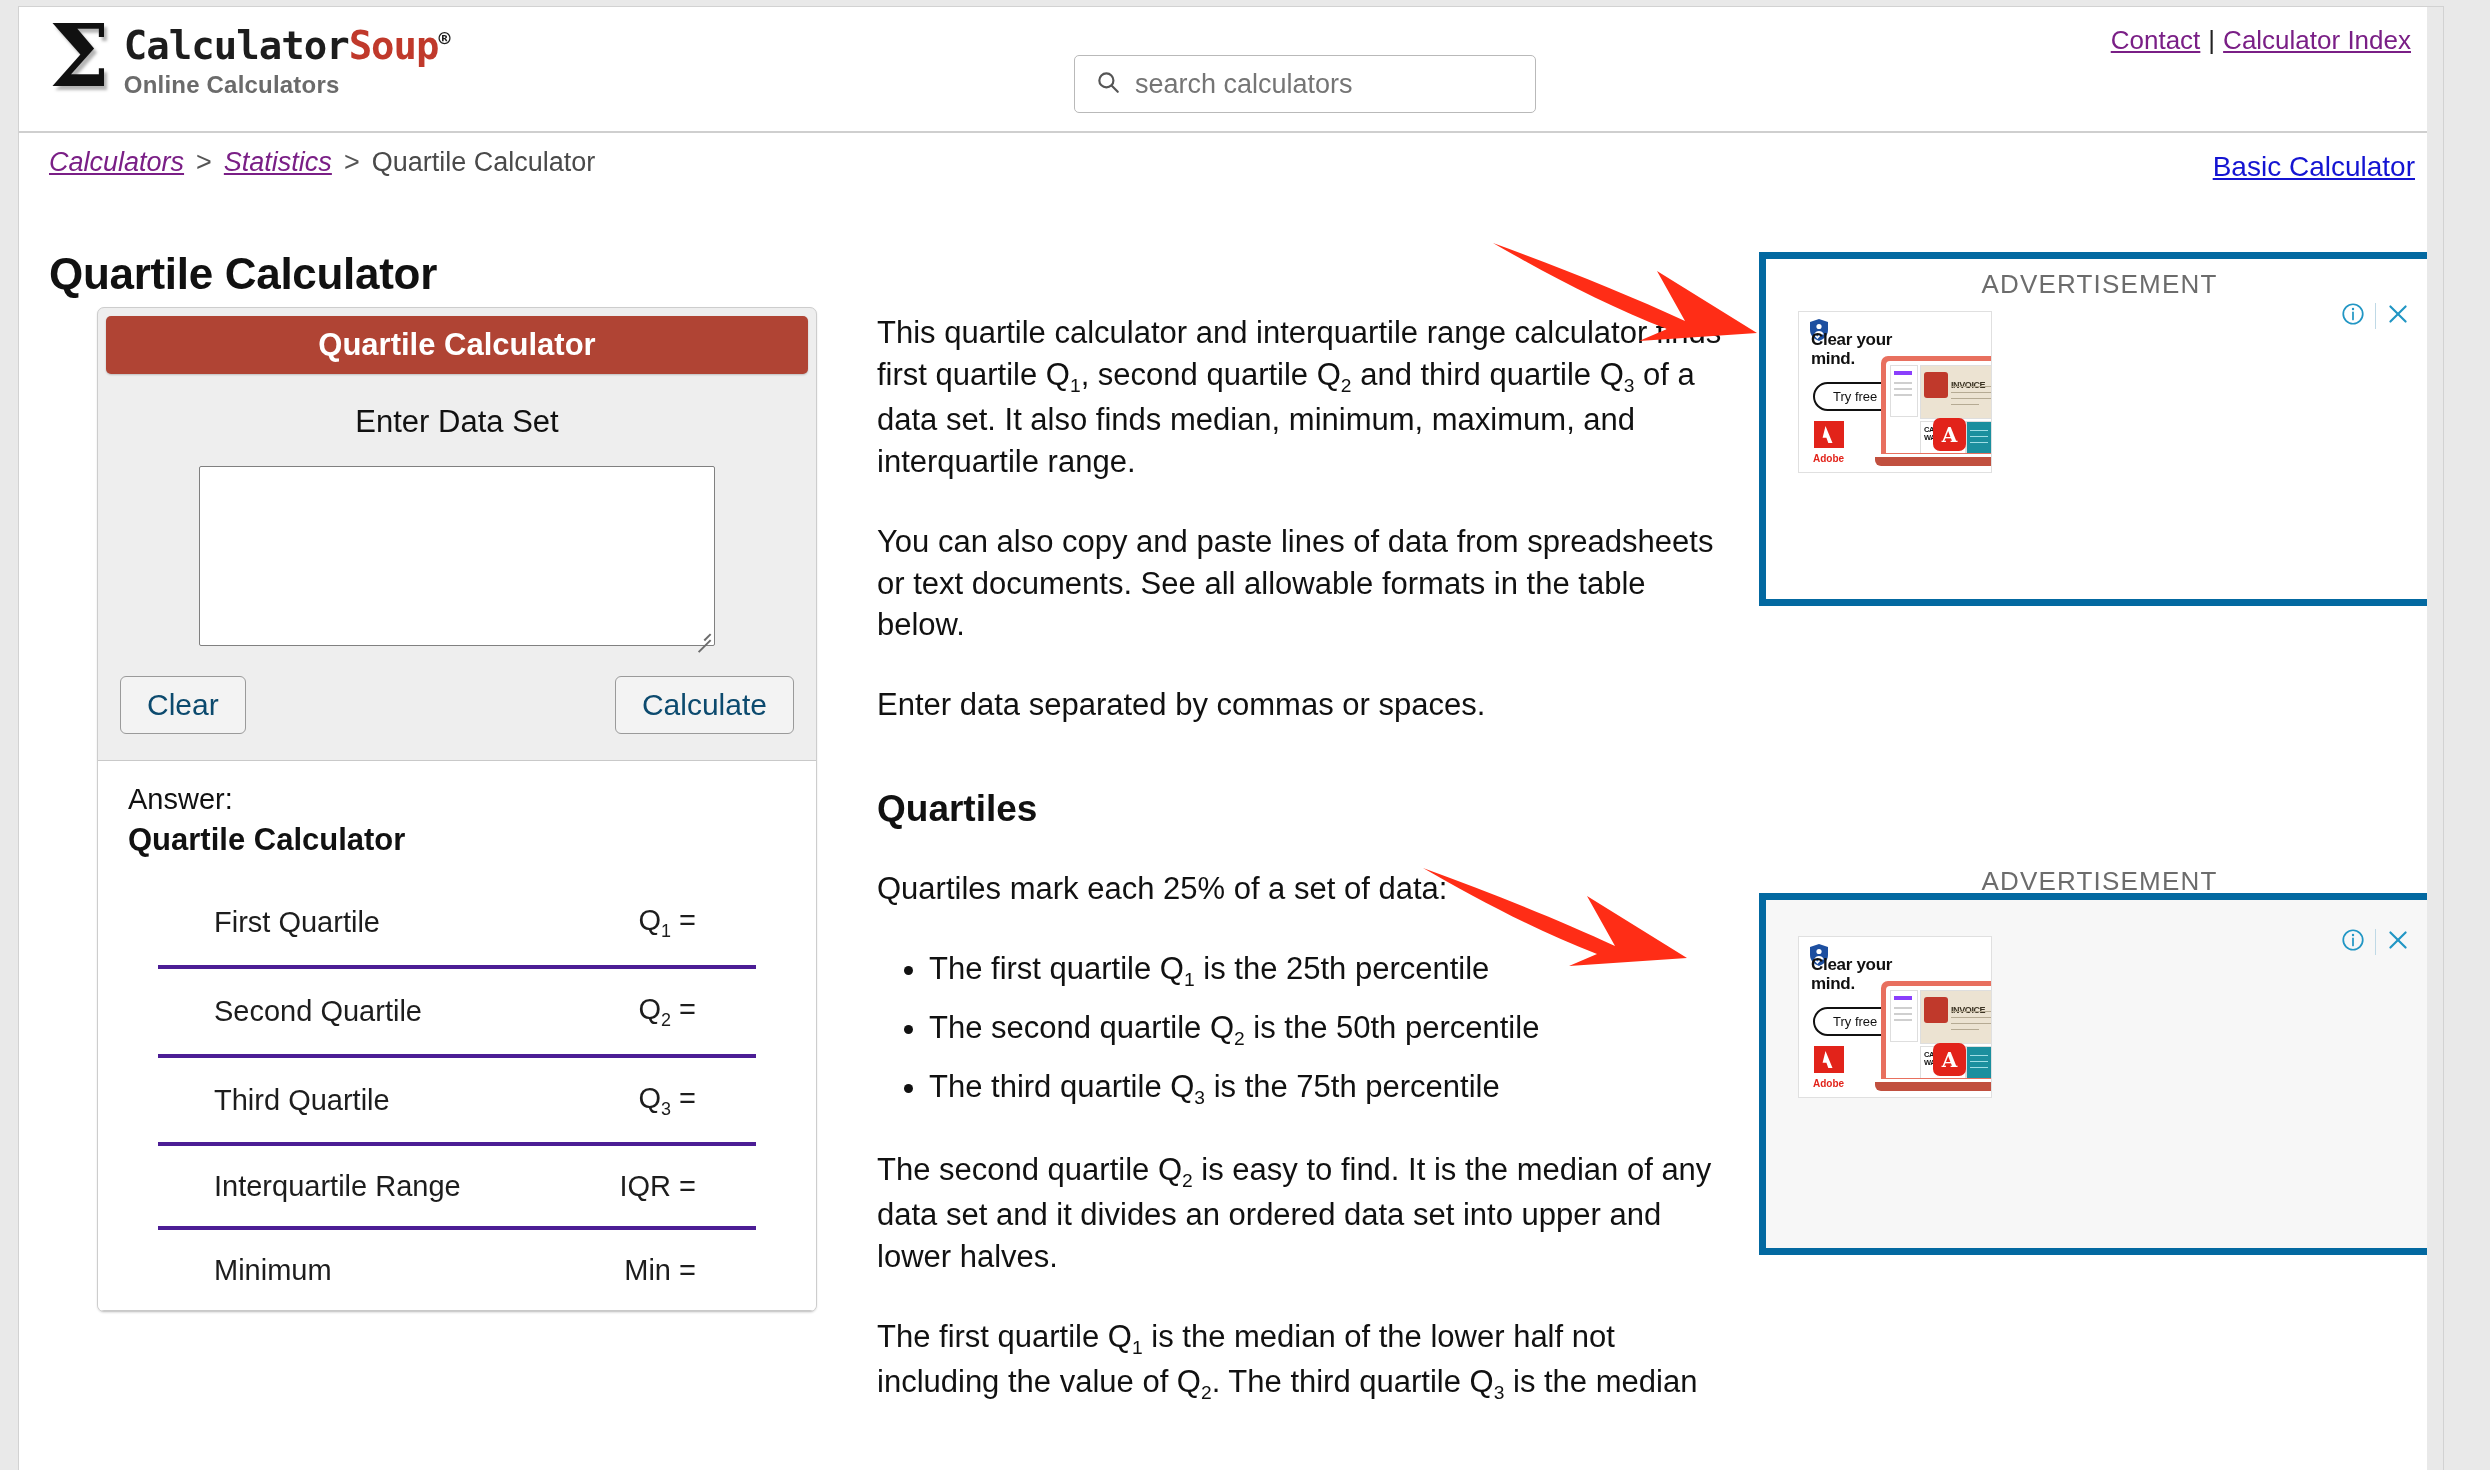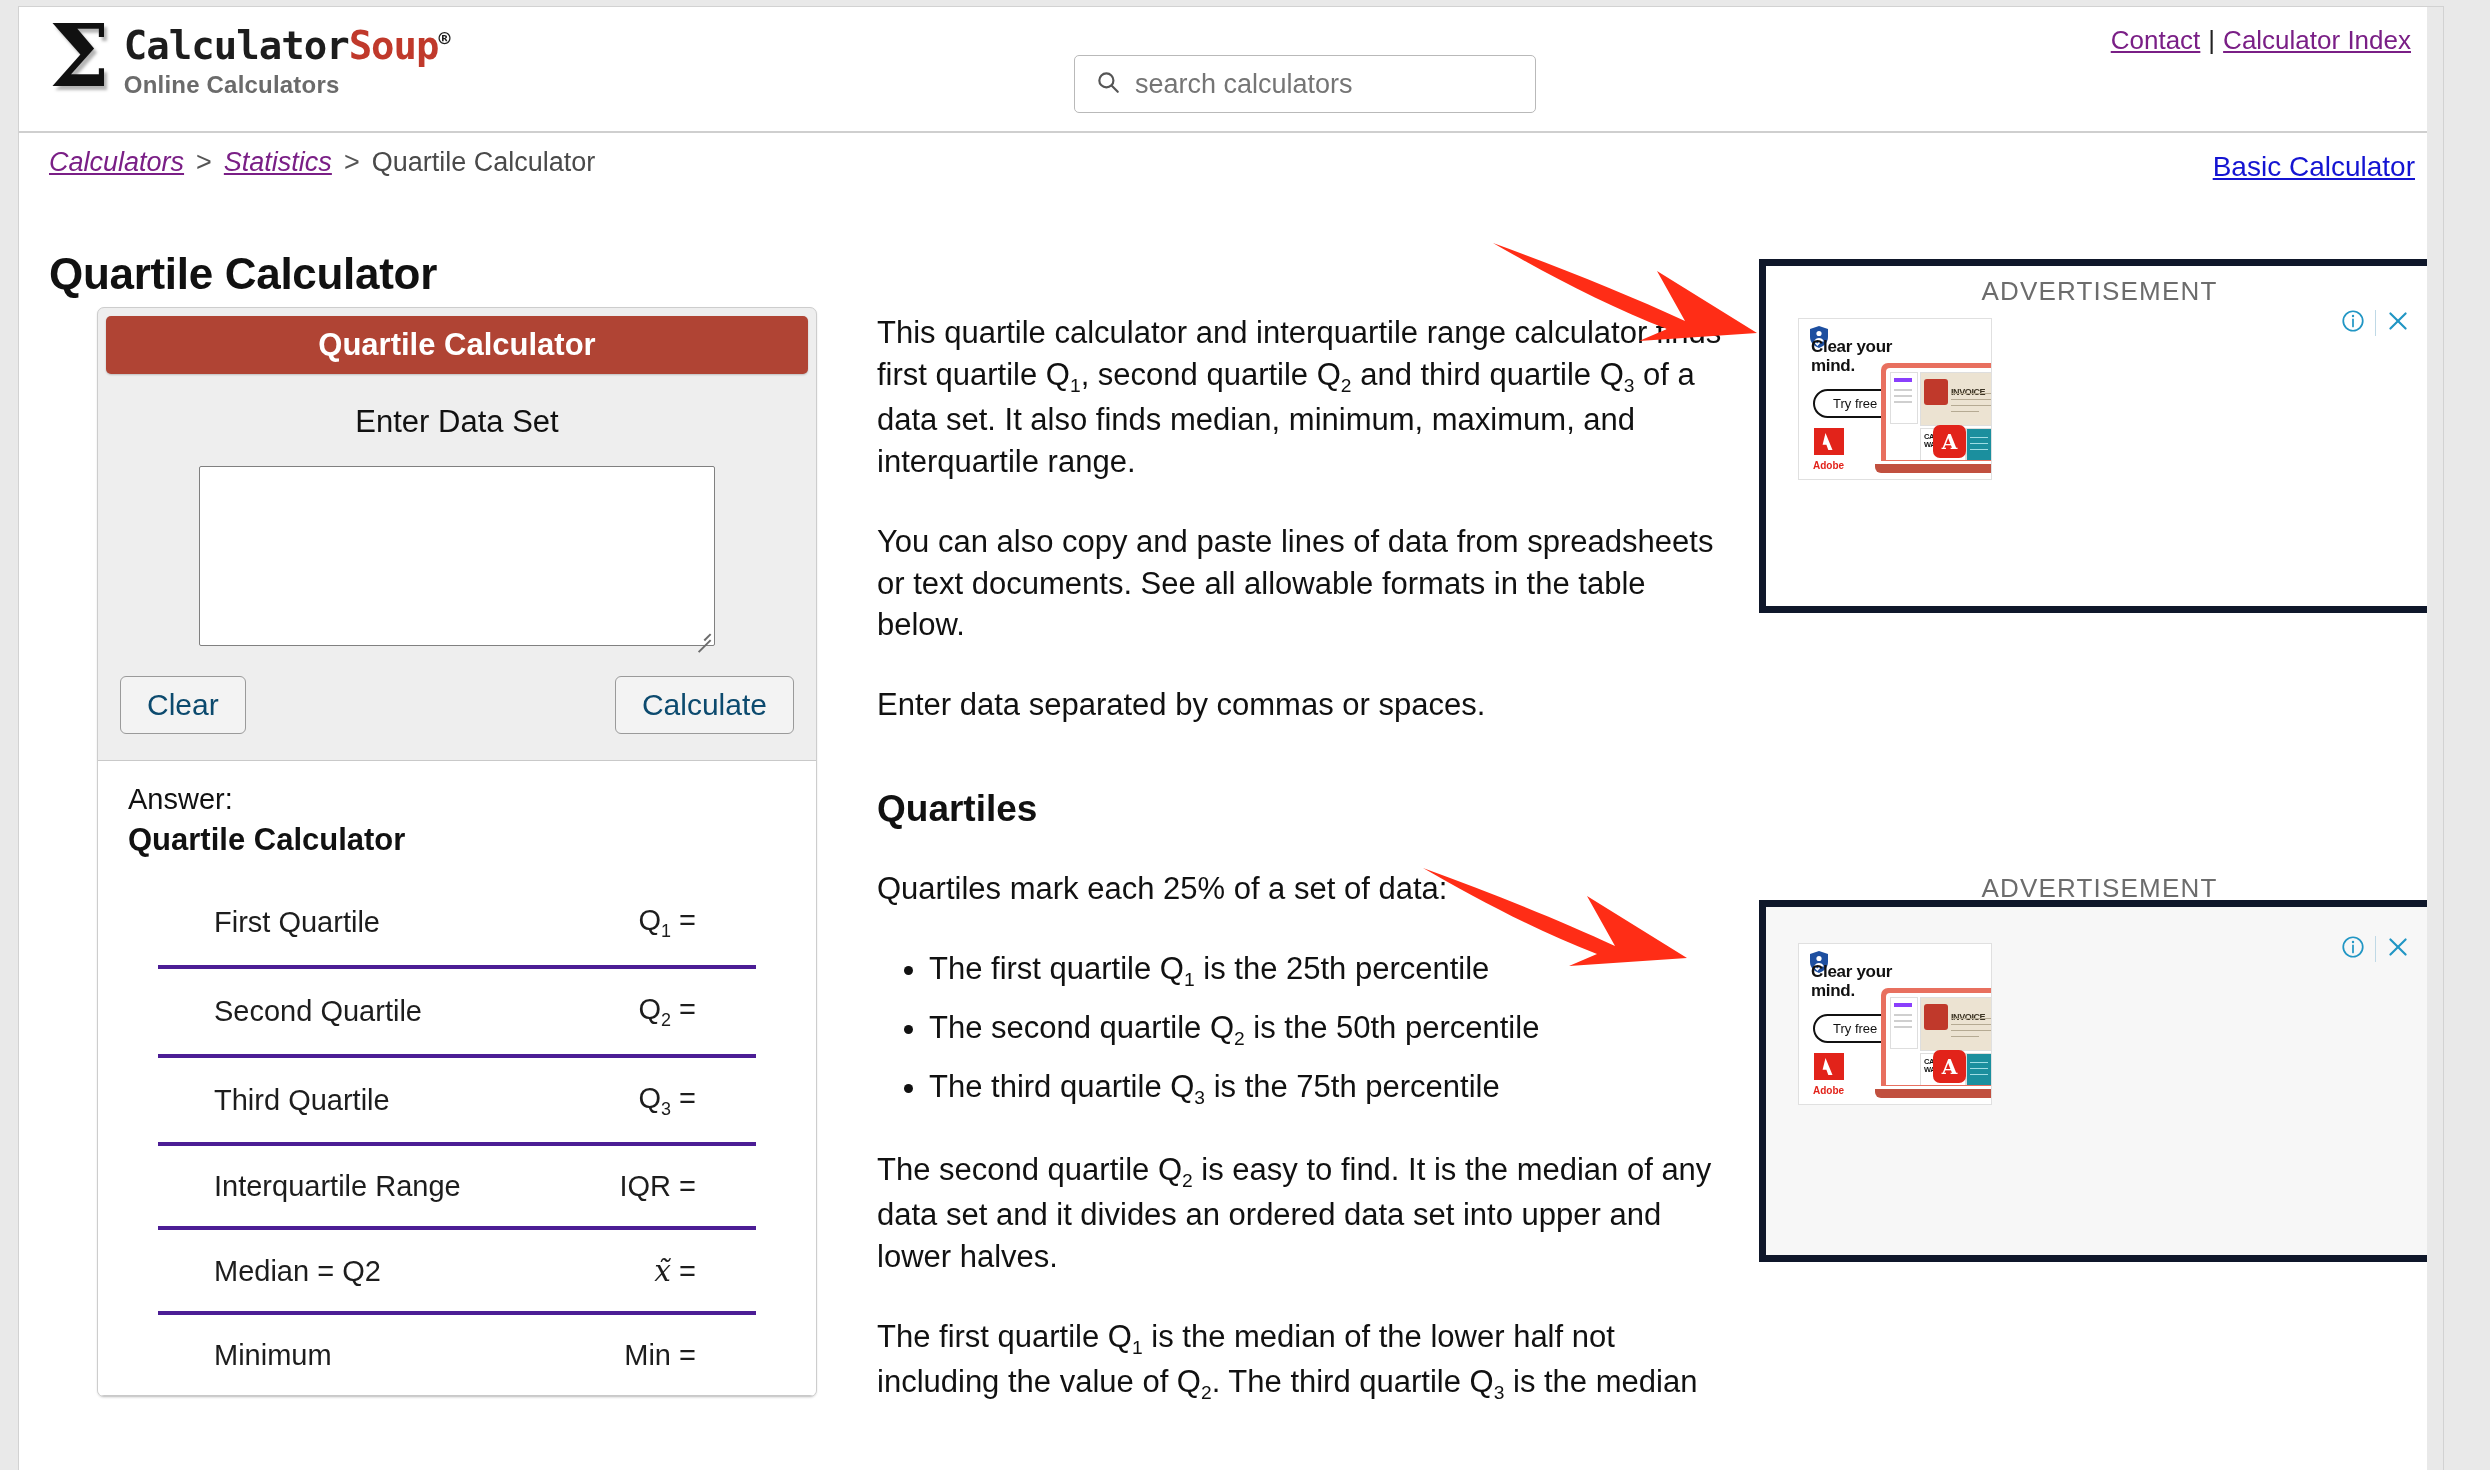--- a/index.html
+++ b/index.html
@@ -143,21 +143,21 @@
   .article {
     position:absolute; left:858px; top:20px; width:860px;
     font-size:31px; line-height:1.35; color:#111;
   }
   .article p { margin:0 0 38px 0; }
   .article h2 { font-size:37px; font-weight:700; margin:58px 0 34px 0; color:#111; }
   .article ul { margin:0 0 38px 0; padding-left:52px; }
   .article li { margin-bottom:14px; }
 
   
-  .ad-outer { position:absolute; border:7px solid #0f172a; background:#fff;margin-top:7px; }
+  .ad-outer { position:absolute; border:7px solid #0369a1; background:#fff; }
   .ad1 { left:1740px; top:245px; width:667px; height:340px; }
   .ad2 { left:1740px; top:886px; width:667px; height:348px; background:#f7f7f7; }
   .ad-label {
     position:absolute; width:100%; text-align:center; top:-34px;
     font-size:26px; color:#6c6c6c; letter-spacing:1.2px;
   }
   .ad1 .ad-label { top:10px; }
   .ad2 .ad-label { top:-34px; }
   .ad-controls {
     position:absolute; right:22px; top:42px;
@@ -286,24 +286,20 @@
               </tr>
               <tr>
                 <td class="lbl">Third Quartile</td>
                 <td class="sym"><span>Q</span><sub>3</sub> =</td>
               </tr>
               <tr>
                 <td class="lbl">Interquartile Range</td>
                 <td class="sym"><span>IQR</span> =</td>
               </tr>
               <tr>
-                <td class="lbl">Median = Q2</td>
-                <td class="sym"><span class="tilde-x">x̃</span> =</td>
-              </tr>
-              <tr>
                 <td class="lbl">Minimum</td>
                 <td class="sym"><span>Min</span> =</td>
               </tr>
             </tbody>
         </table>
       </div>
     </div>
 
     <div class="article">
       <p><span>This quartile calculator and interquartile range calculator finds first quartile Q</span><sub>1</sub><span>, second quartile Q</span><sub>2</sub><span> and third quartile Q</span><sub>3</sub><span> of a data set. It also finds median, minimum, maximum, and interquartile range.</span></p>

